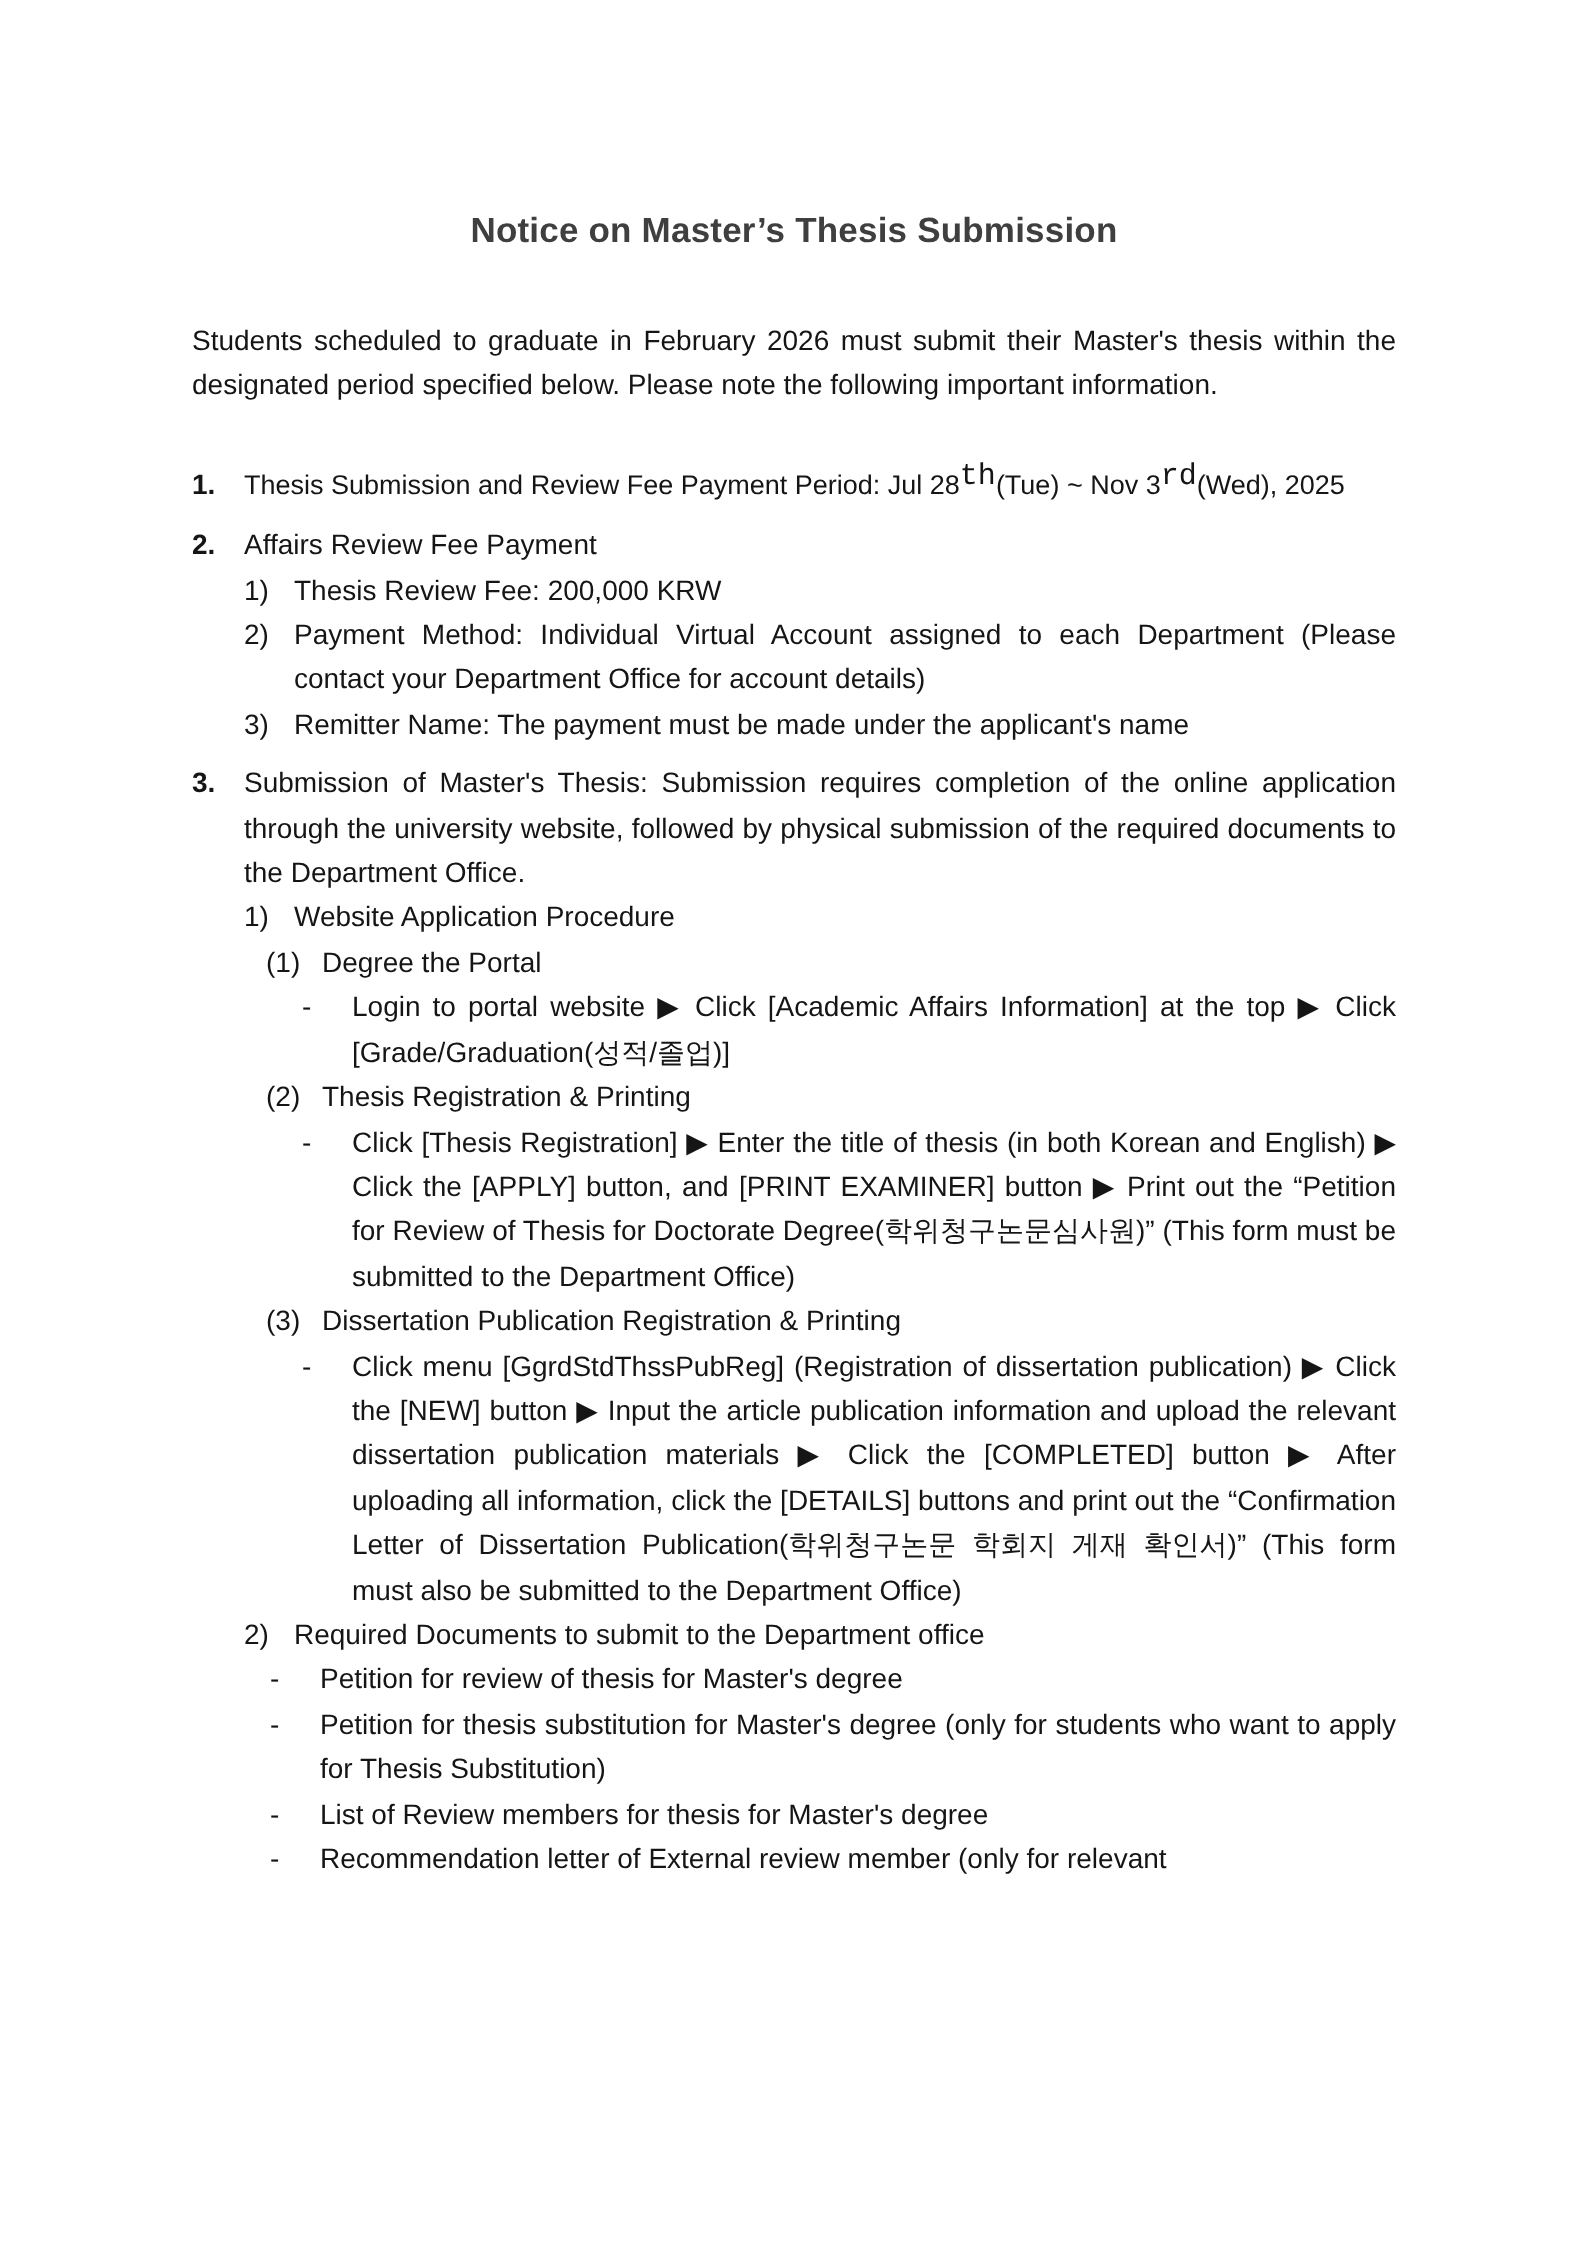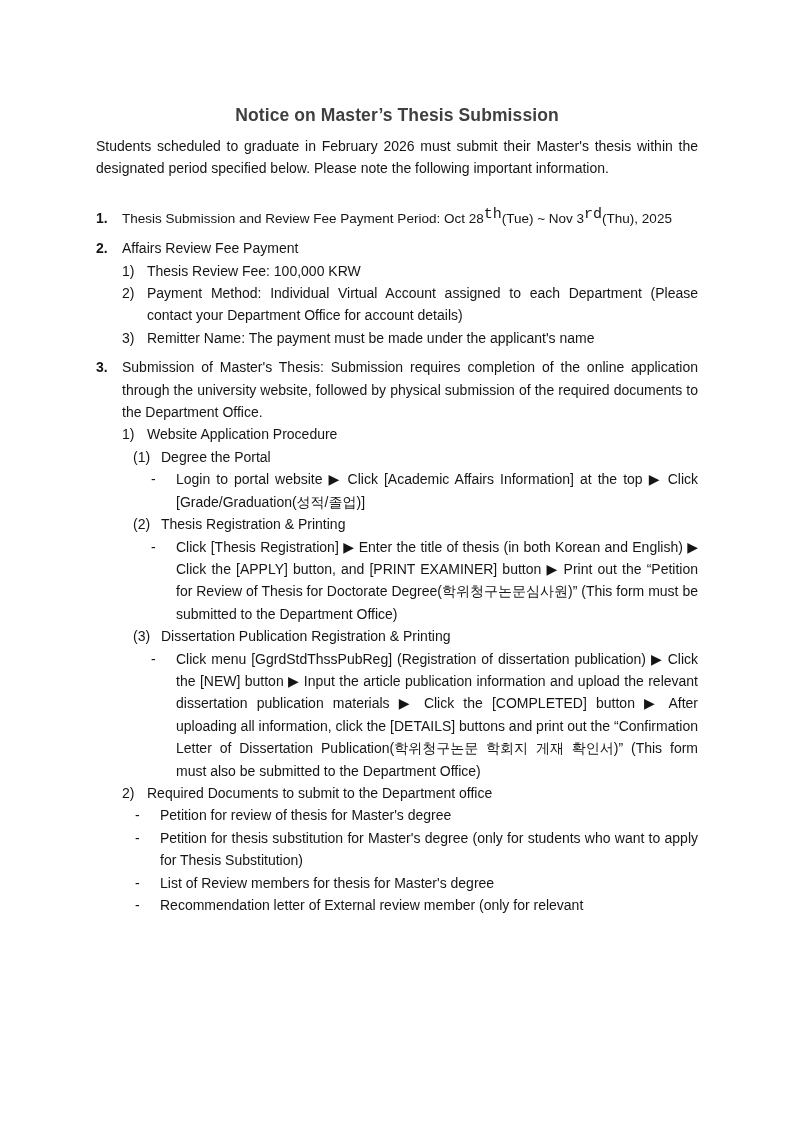--- a/index.html
+++ b/index.html
@@ -19,21 +19,21 @@
   }
   .title {
     text-align: center;
     font-weight: bold;
     font-size: 17.5px;
     line-height: 23px;
     color: #3f3f3f;
     letter-spacing: 0.1px;
   }
   .intro {
-    margin-top: 8px;
+    margin-top: 32px;
     text-align: justify;
   }
   .list { margin-top: 27px; }
   .row { display: flex; align-items: baseline; }
   .m  { flex: 0 0 auto; }
   .t  { flex: 1 1 auto; text-align: justify; }
   .t-left { flex: 1 1 auto; text-align: left; }
 
   
   .l1 { margin-top: 7px; }
@@ -67,31 +67,31 @@
     <div>Notice on Master’s Thesis Submission</div>
   </div>
 
   <p class="intro">Students scheduled to graduate in February 2026 must submit their Master's thesis within the designated period specified below. Please note the following important information.</p>
 
   <div class="list">
 
     <div class="row l1">
       <span class="m">1.</span>
       <span class="t-left oneline">
-        <span>Thesis Submission and Review Fee Payment Period: Oct 28</span><sup class="ord">th</sup><span>(Tue) ~ Nov 3</span><sup class="ord">rd</sup><span>(Thu), 2025</span>
+        <span>Thesis Submission and Review Fee Payment Period: Jul 28</span><sup class="ord">th</sup><span>(Tue) ~ Nov 3</span><sup class="ord">rd</sup><span>(Wed), 2025</span>
       </span>
     </div>
 
     <div class="row l1">
       <span class="m">2.</span>
       <span class="t">Affairs Review Fee Payment</span>
     </div>
     <div class="row l2">
       <span class="m">1)</span>
-      <span class="t">Thesis Review Fee: 100,000 KRW</span>
+      <span class="t">Thesis Review Fee: 200,000 KRW</span>
     </div>
     <div class="row l2">
       <span class="m">2)</span>
       <span class="t">Payment Method: Individual Virtual Account assigned to each Department (Please contact your Department Office for account details)</span>
     </div>
     <div class="row l2">
       <span class="m">3)</span>
       <span class="t">Remitter Name: The payment must be made under the applicant's name</span>
     </div>
 

